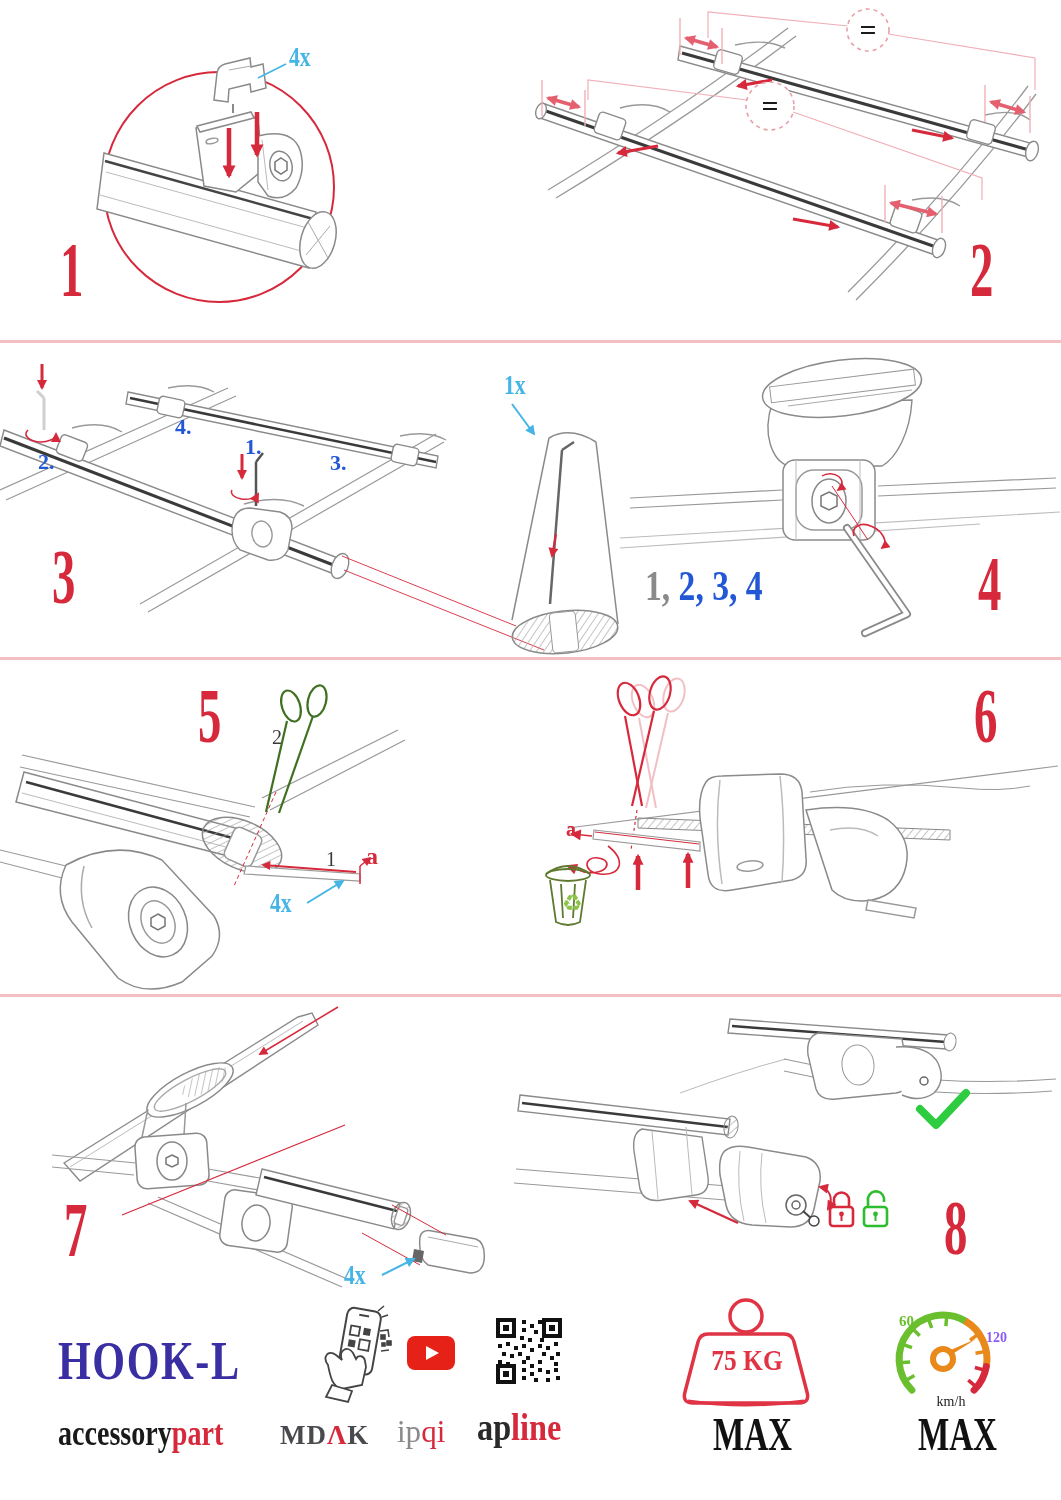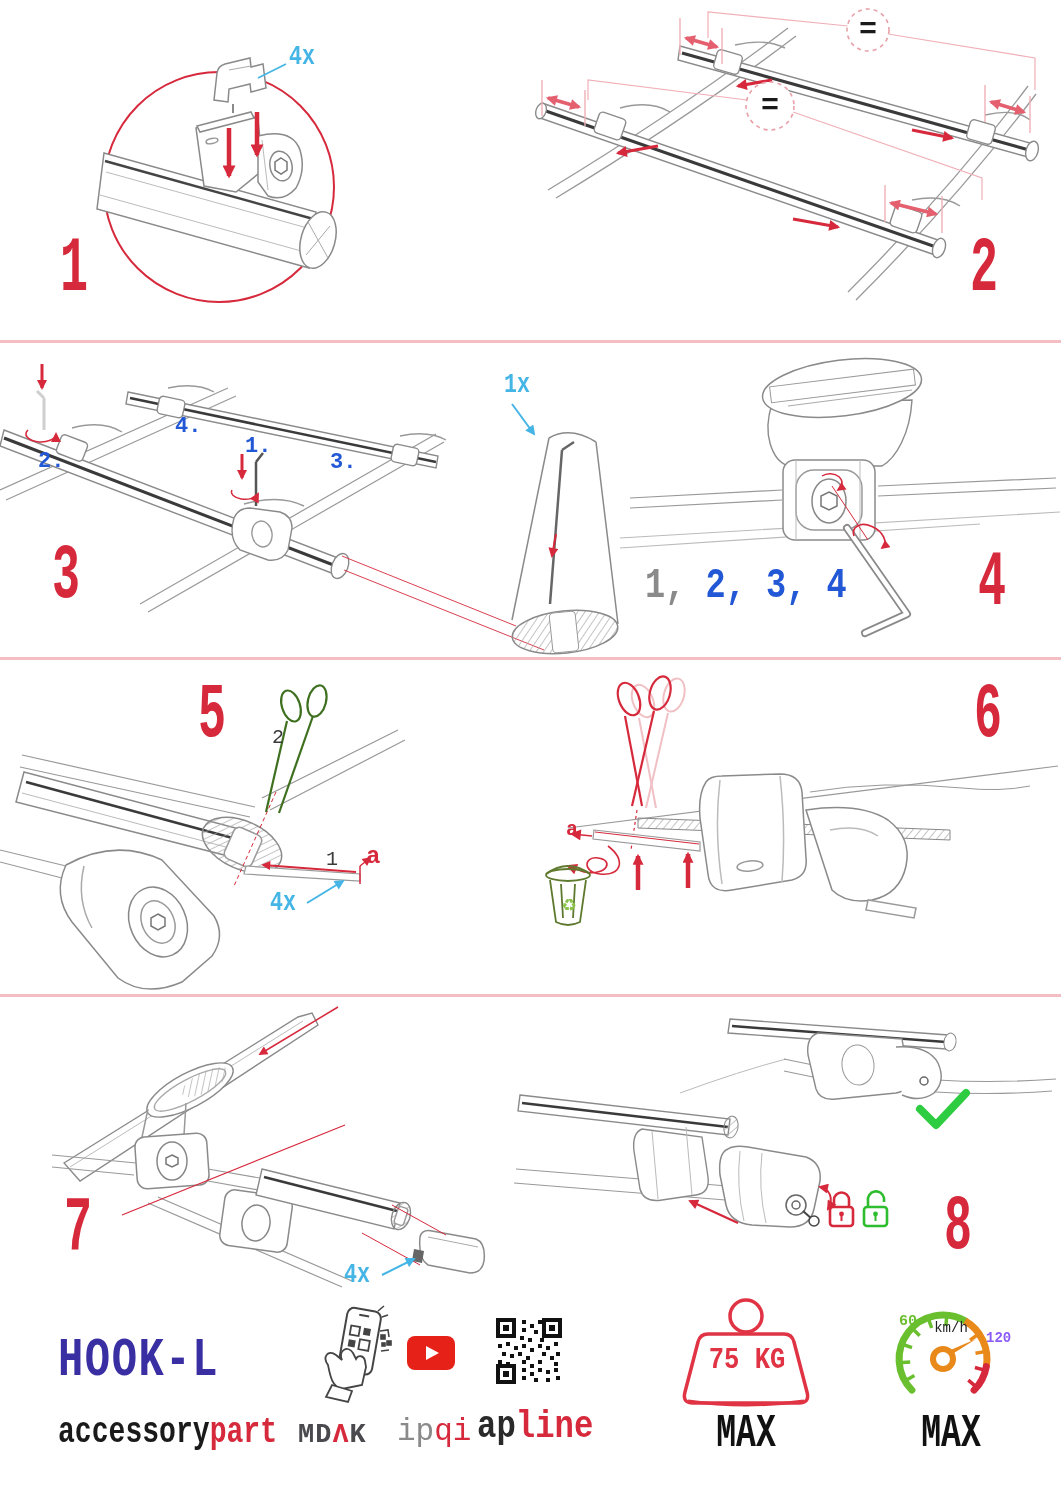--- a/index.html
+++ b/index.html
@@ -1,17 +1,17 @@
 <!DOCTYPE html>
 <html><head>
 <meta charset="utf-8">
 <style>
   html,body{margin:0;padding:0;background:#fff;}
   .page{position:relative;width:1061px;height:1500px;background:#fff;overflow:hidden;
-        font-family:Liberation Mono, monospace;}
+        font-family:Liberation Serif, serif;}
   .abs{position:absolute;}
   svg{position:absolute;overflow:visible;}
   .divider{position:absolute;left:0;width:1061px;height:3px;background:#f4bfc4;}
   .step-num{position:absolute;color:#d6293c;font-size:78px;font-weight:600;line-height:0.82;
             transform:scaleX(0.60);transform-origin:left top;}
   .lbl-cyan{position:absolute;color:#45b5e5;font-size:27px;font-weight:600;
             transform:scaleX(0.8);transform-origin:left top;}
   .lbl-blue{position:absolute;color:#2257d6;font-size:22px;font-weight:600;}
   .lbl-dark{position:absolute;color:#3a3a3a;font-size:20px;font-weight:500;}
   .lbl-red{position:absolute;color:#d6293c;font-size:24px;font-weight:600;}
@@ -29,21 +29,21 @@
   .ipqi .r{color:#d6293c;}
   .apline{position:absolute;font-size:38px;font-weight:600;color:#2a2a2a;
           transform:scaleX(0.85);transform-origin:left top;}
   .apline .r{color:#d6293c;}
   .kg{position:absolute;left:702px;top:1343px;width:90px;text-align:center;color:#e03445;
       font-size:30px;font-weight:700;transform:scaleX(0.85);transform-origin:center top;}
   .max{position:absolute;width:92px;text-align:center;color:#111;font-size:46px;font-weight:600;
        transform:scaleX(0.72);transform-origin:center top;}
   .g60{position:absolute;left:899px;top:1305px;color:#6abf2e;font-size:15px;font-weight:700;margin-top:8px;}
   .g120{position:absolute;left:986px;top:1330px;color:#8b5cf6;font-size:14px;font-weight:700;}
-  .kmh{position:absolute;left:918px;top:1320px;width:66px;text-align:center;color:#222;font-size:14px;}
+  .kmh{position:absolute;left:918px;top:1394px;width:66px;text-align:center;color:#222;font-size:14px;}
 </style>
 </head>
 <body>
 
 <div class="page">
 
   <svg class="abs" style="left:0;top:0" width="530" height="340" viewBox="0 0 530 340">
     <defs>
       <marker id="s1r" viewBox="0 0 10 10" refX="8" refY="5" markerWidth="15" markerHeight="13" markerUnits="userSpaceOnUse" orient="auto-start-reverse">
         <path d="M0,0 L10,5 L0,10 Z" fill="#d6293c"></path>
@@ -547,21 +547,21 @@
     <rect x="34" y="54" width="4" height="4"></rect>
       <rect x="42" y="50" width="4" height="4"></rect>
     <rect x="50" y="52" width="4" height="4"></rect>
       <rect x="58" y="50" width="4" height="4"></rect>
     <rect x="26" y="58" width="4" height="4"></rect>
       <rect x="38" y="60" width="4" height="4"></rect>
     <rect x="50" y="60" width="4" height="4"></rect>
       <rect x="60" y="58" width="4" height="4"></rect>
   </svg>
 
-  <div class="mdak" style="left:298px;top:1420px">
+  <div class="mdak" style="left:280px;top:1420px">
     <span>MD</span><span class="r">Λ</span><span>K</span>
   </div>
   <div class="ipqi" style="left:397px;top:1414px">
     <span>ip</span><span class="r">qi</span>
   </div>
   <div class="apline" style="left:477px;top:1405px">
     <span>ap</span><span class="r">line</span>
   </div>
 
   <svg class="abs" style="left:674px;top:1292px" width="144" height="122" viewBox="0 0 144 122" stroke="#e03445" fill="none">

